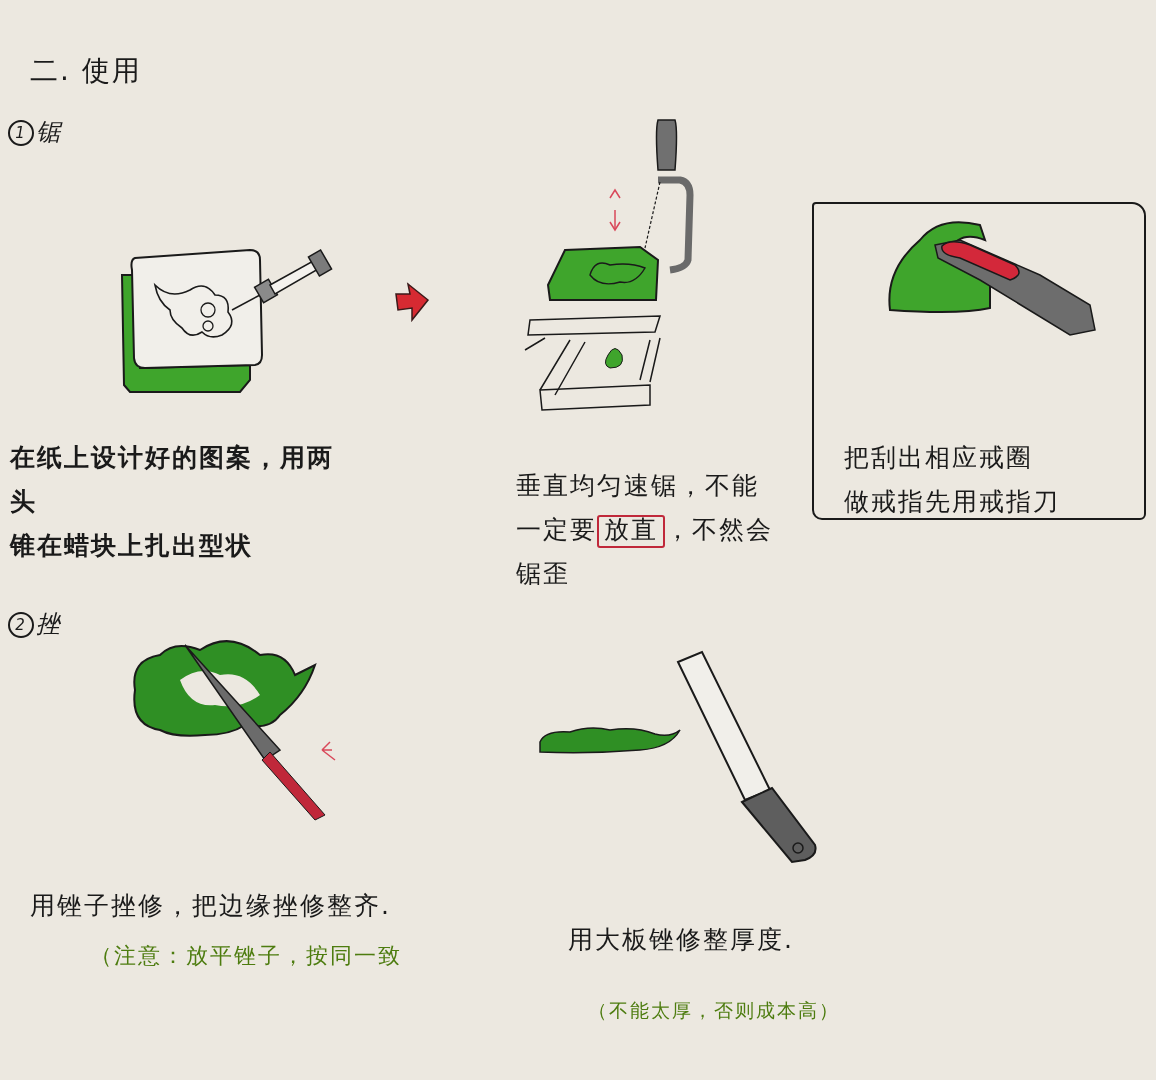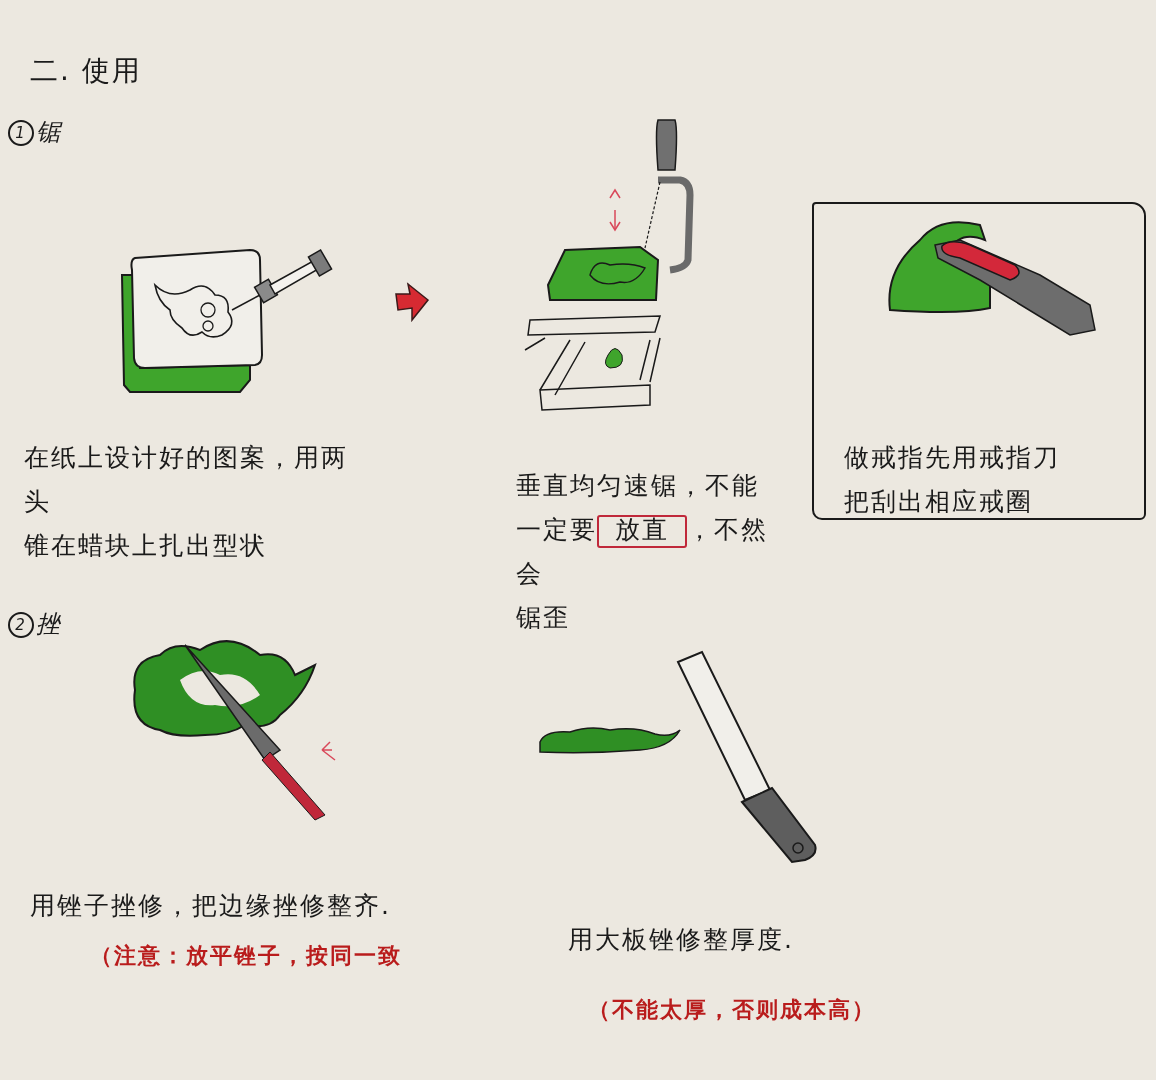--- a/index.html
+++ b/index.html
@@ -13,22 +13,22 @@
     .abs { position: absolute; }
     .hand { font-family: "DejaVu Sans", sans-serif; letter-spacing: 2px; margin-top: 38px; }
     .title { left: 30px; top: 14px; font-size: 28px; }
     .sec { font-size: 24px; font-style: italic; }
     .sec .num {
       display: inline-block; width: 22px; height: 22px; border: 2px solid #1a1a1a;
       border-radius: 50%; font-size: 15px; text-align: center; line-height: 22px;
       margin-right: 2px; vertical-align: 2px;
     }
     .cap { font-size: 25px; line-height: 44px; }
-    .red { color: #b91c1c; font-weight: bold; }
-    .boxed { border: 2px solid #c0283a; padding: 0 16px; border-radius: 3px; text-align: right; }
+    .red { color: #4d7c0f; }
+    .boxed { border: 2px solid #c0283a; padding: 0 5px; border-radius: 3px; text-align: right; }
     .frame {
       left: 812px; top: 202px; width: 330px; height: 314px;
       border: 2px solid #1a1a1a; border-radius: 4px 14px 6px 10px;
     }
     svg { position: absolute; overflow: visible; }
   </style>
 </head>
 <body>
 
 <div class="abs hand title">二. 使用</div>
@@ -41,21 +41,21 @@
   <path d="M12 35 L14 145 L20 152 L130 152 L140 140 L140 125 L30 128 L28 35 Z" fill="#3fa52c" stroke="#1a1a1a" stroke-width="2"></path>
   <path d="M25 18 Q20 20 22 30 L24 118 Q25 128 35 128 L145 125 Q152 124 152 115 L150 20 Q150 10 140 10 Z" fill="#f1efea" stroke="#1a1a1a" stroke-width="2"></path>
   <path d="M45 45 Q60 60 80 50 Q95 40 105 55 Q120 55 118 72 Q128 85 112 95 Q100 100 92 92 Q80 100 72 88 Q60 80 60 70 Q48 62 45 45 Z" fill="none" stroke="#1a1a1a" stroke-width="1.6"></path>
   <circle cx="98" cy="70" r="7" fill="none" stroke="#1a1a1a" stroke-width="1.3"></circle>
   <circle cx="98" cy="86" r="5" fill="none" stroke="#1a1a1a" stroke-width="1.3"></circle>
   <path d="M122 70 L150 55" stroke="#1a1a1a" stroke-width="1.5"></path>
   <rect x="148" y="42" width="16" height="18" transform="rotate(-30 156 51)" fill="#8a8a8a" stroke="#1a1a1a" stroke-width="1.5"></rect>
   <path d="M160 45 L205 20 L210 28 L165 54 Z" fill="#f4f2ee" stroke="#1a1a1a" stroke-width="1.5"></path>
   <rect x="203" y="12" width="14" height="22" transform="rotate(-30 210 23)" fill="#7b7b7b" stroke="#1a1a1a" stroke-width="1.5"></rect>
 </svg>
-<div class="abs hand cap" style="left:24px; top:398px; width:340px;">
+<div class="abs hand cap" style="left:10px; top:398px; width:340px;font-weight:bold;">
   <div>在纸上设计好的图案，用两头</div>
   <div>锥在蜡块上扎出型状</div>
 </div>
 
 <svg style="left:392px; top:282px;" width="40" height="40">
   <path d="M4 12 L18 12 L16 2 L36 18 L20 38 L20 26 L6 28 Z" fill="#d62a32" stroke="#3a1a1a" stroke-width="1.5"></path>
 </svg>
 
 <svg style="left:510px; top:110px;" width="210" height="310">
   <path d="M105 100 L105 120" stroke="#d9485a" stroke-width="1.5"></path>
@@ -76,22 +76,22 @@
   <div>锯歪</div>
 </div>
 
 <div class="abs frame"></div>
 <svg style="left:880px; top:210px;" width="240" height="130">
   <path d="M40 30 Q60 5 100 15 L105 30 Q80 20 70 40 Q80 60 110 60 L110 98 Q80 105 10 100 Q5 60 40 30 Z" fill="#3fa52c" stroke="#1a1a1a" stroke-width="2"></path>
   <path d="M55 35 L80 30 L160 65 L210 95 L215 120 L190 125 L100 70 L58 48 Z" fill="#6d6d6d" stroke="#1a1a1a" stroke-width="1.5"></path>
   <path d="M62 36 Q70 28 90 35 L135 55 Q145 65 130 70 L80 48 Q60 45 62 36 Z" fill="#d3283a" stroke="#1a1a1a" stroke-width="1.5"></path>
 </svg>
 <div class="abs hand cap" style="left:844px; top:398px; width:290px;">
+  <div>把刮出相应戒圈</div>
   <div>做戒指先用戒指刀</div>
-  <div>把刮出相应戒圈</div>
 </div>
 
 <div class="abs hand sec" style="left:8px; top:570px;">
   <span class="num">2</span><span>挫</span>
 </div>
 
 <svg style="left:120px; top:620px;" width="230" height="200">
   <path d="M15 70 Q10 40 40 35 Q55 20 80 30 Q110 10 140 35 Q165 30 175 55 L195 45 Q185 75 160 95 Q150 110 125 105 Q110 115 85 115 Q55 118 40 110 Q10 105 15 70 Z" fill="#2f8f24" stroke="#1a1a1a" stroke-width="2"></path>
   <path d="M60 60 Q80 45 100 55 Q125 50 140 75 Q120 90 95 85 Q70 88 60 60 Z" fill="#ece8e0"></path>
   <path d="M65 25 L160 130 L145 140 Z" fill="#6b6b6b" stroke="#1a1a1a" stroke-width="1.5"></path>
@@ -107,15 +107,15 @@
 
 <svg style="left:530px; top:630px;" width="300" height="240">
   <path d="M10 112 Q15 100 40 102 Q60 95 80 100 Q105 96 125 104 Q140 108 150 100 Q140 118 110 120 Q60 124 10 122 Z" fill="#2f8f24" stroke="#1a1a1a" stroke-width="1.5"></path>
   <path d="M148 32 L172 22 L240 160 L215 170 Z" fill="#f1efea" stroke="#1a1a1a" stroke-width="2"></path>
   <path d="M212 172 L242 158 L285 215 Q288 225 275 230 L262 232 Z" fill="#5e5e5e" stroke="#1a1a1a" stroke-width="2"></path>
   <circle cx="268" cy="218" r="5" fill="none" stroke="#1a1a1a" stroke-width="1.5"></circle>
 </svg>
 <div class="abs hand cap" style="left:568px; top:880px; width:300px;">
   <div>用大板锉修整厚度.</div>
 </div>
-<div class="abs hand cap red" style="left:588px; top:950px; width:300px; font-size:22px;">
+<div class="abs hand cap red" style="left:588px; top:950px; width:300px; font-size:19px;">
   <div>（不能太厚，否则成本高）</div>
 </div>
 
 </body></html>

